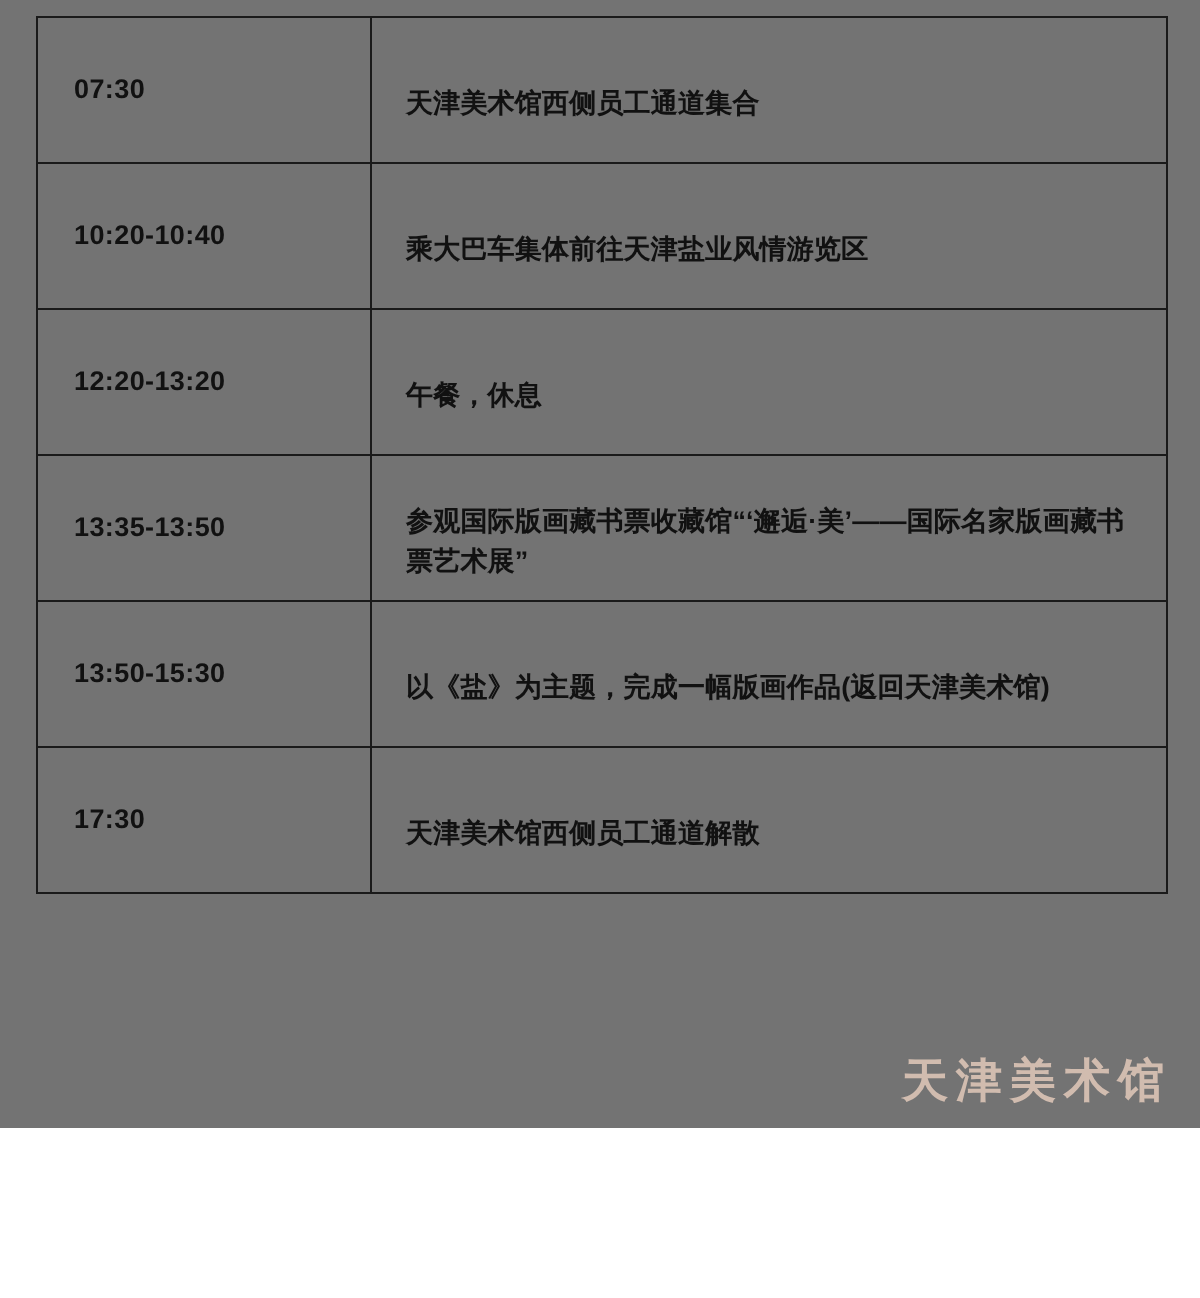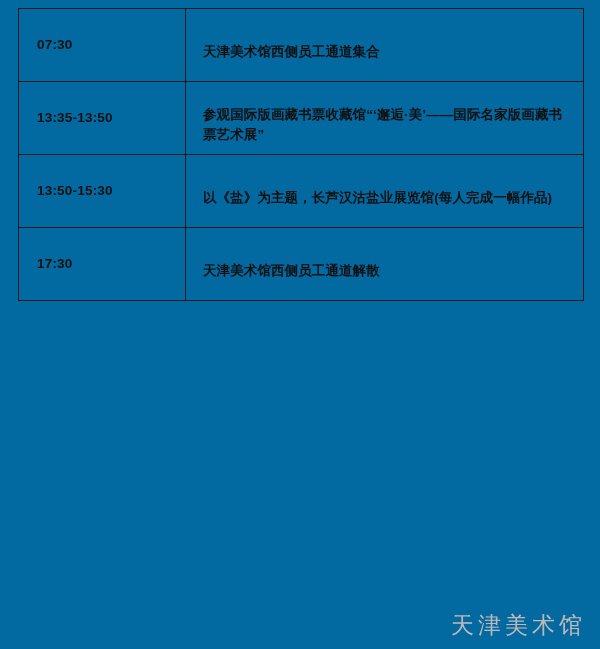--- a/index.html
+++ b/index.html
@@ -12,22 +12,22 @@
     background: #ffffff;
     font-family: "Liberation Sans", sans-serif;
     overflow: hidden;
     position: relative;
   }
   .sheet {
     position: absolute;
     left: 0;
     top: 0;
     width: 600px;
-    height: 649px;
-    background: #0369a1;
+    height: 564px;
+    background: #737373;
   }
   table.schedule {
     border-collapse: collapse;
     width: 566px;
     margin-left: 18px;
     margin-top: 8px;
     table-layout: fixed;
   }
   table.schedule td {
     border: 1px solid #1a1a1a;
@@ -53,49 +53,58 @@
     position: absolute;
     right: 14px;
     bottom: 8px;
     font-family: "Liberation Serif", serif;
     font-size: 23px;
     color: #e2c9ba;
     letter-spacing: 4px;
     opacity: 0.85;
     user-select: none;
     white-space: nowrap;
+    font-weight: bold;
   }
 </style>
 </head>
 <body>
 
 <div class="sheet">
 
   <table class="schedule">
     <tbody>
 
       <tr class="row-tall">
         <td class="time-cell">07:30</td>
         <td class="desc-cell">天津美术馆西侧员工通道集合</td>
       </tr>
 
 
 
+      <tr class="row-tall">
+        <td class="time-cell">10:20-10:40</td>
+        <td class="desc-cell">乘大巴车集体前往天津盐业风情游览区</td>
+      </tr>
 
 
 
+      <tr class="row-tall">
+        <td class="time-cell">12:20-13:20</td>
+        <td class="desc-cell">午餐，休息</td>
+      </tr>
 
       <tr class="row-tall">
         <td class="time-cell">13:35-13:50</td>
         <td class="desc-cell">参观国际版画藏书票收藏馆“‘邂逅·美’——国际名家版画藏书票艺术展”</td>
       </tr>
 
       <tr class="row-tall">
         <td class="time-cell">13:50-15:30</td>
-        <td class="desc-cell">以《盐》为主题，长芦汉沽盐业展览馆(每人完成一幅作品)</td>
+        <td class="desc-cell">以《盐》为主题，完成一幅版画作品(返回天津美术馆)</td>
       </tr>
 
 
       <tr class="row-tall">
         <td class="time-cell">17:30</td>
         <td class="desc-cell">天津美术馆西侧员工通道解散</td>
       </tr>
 
     </tbody>
   </table>

